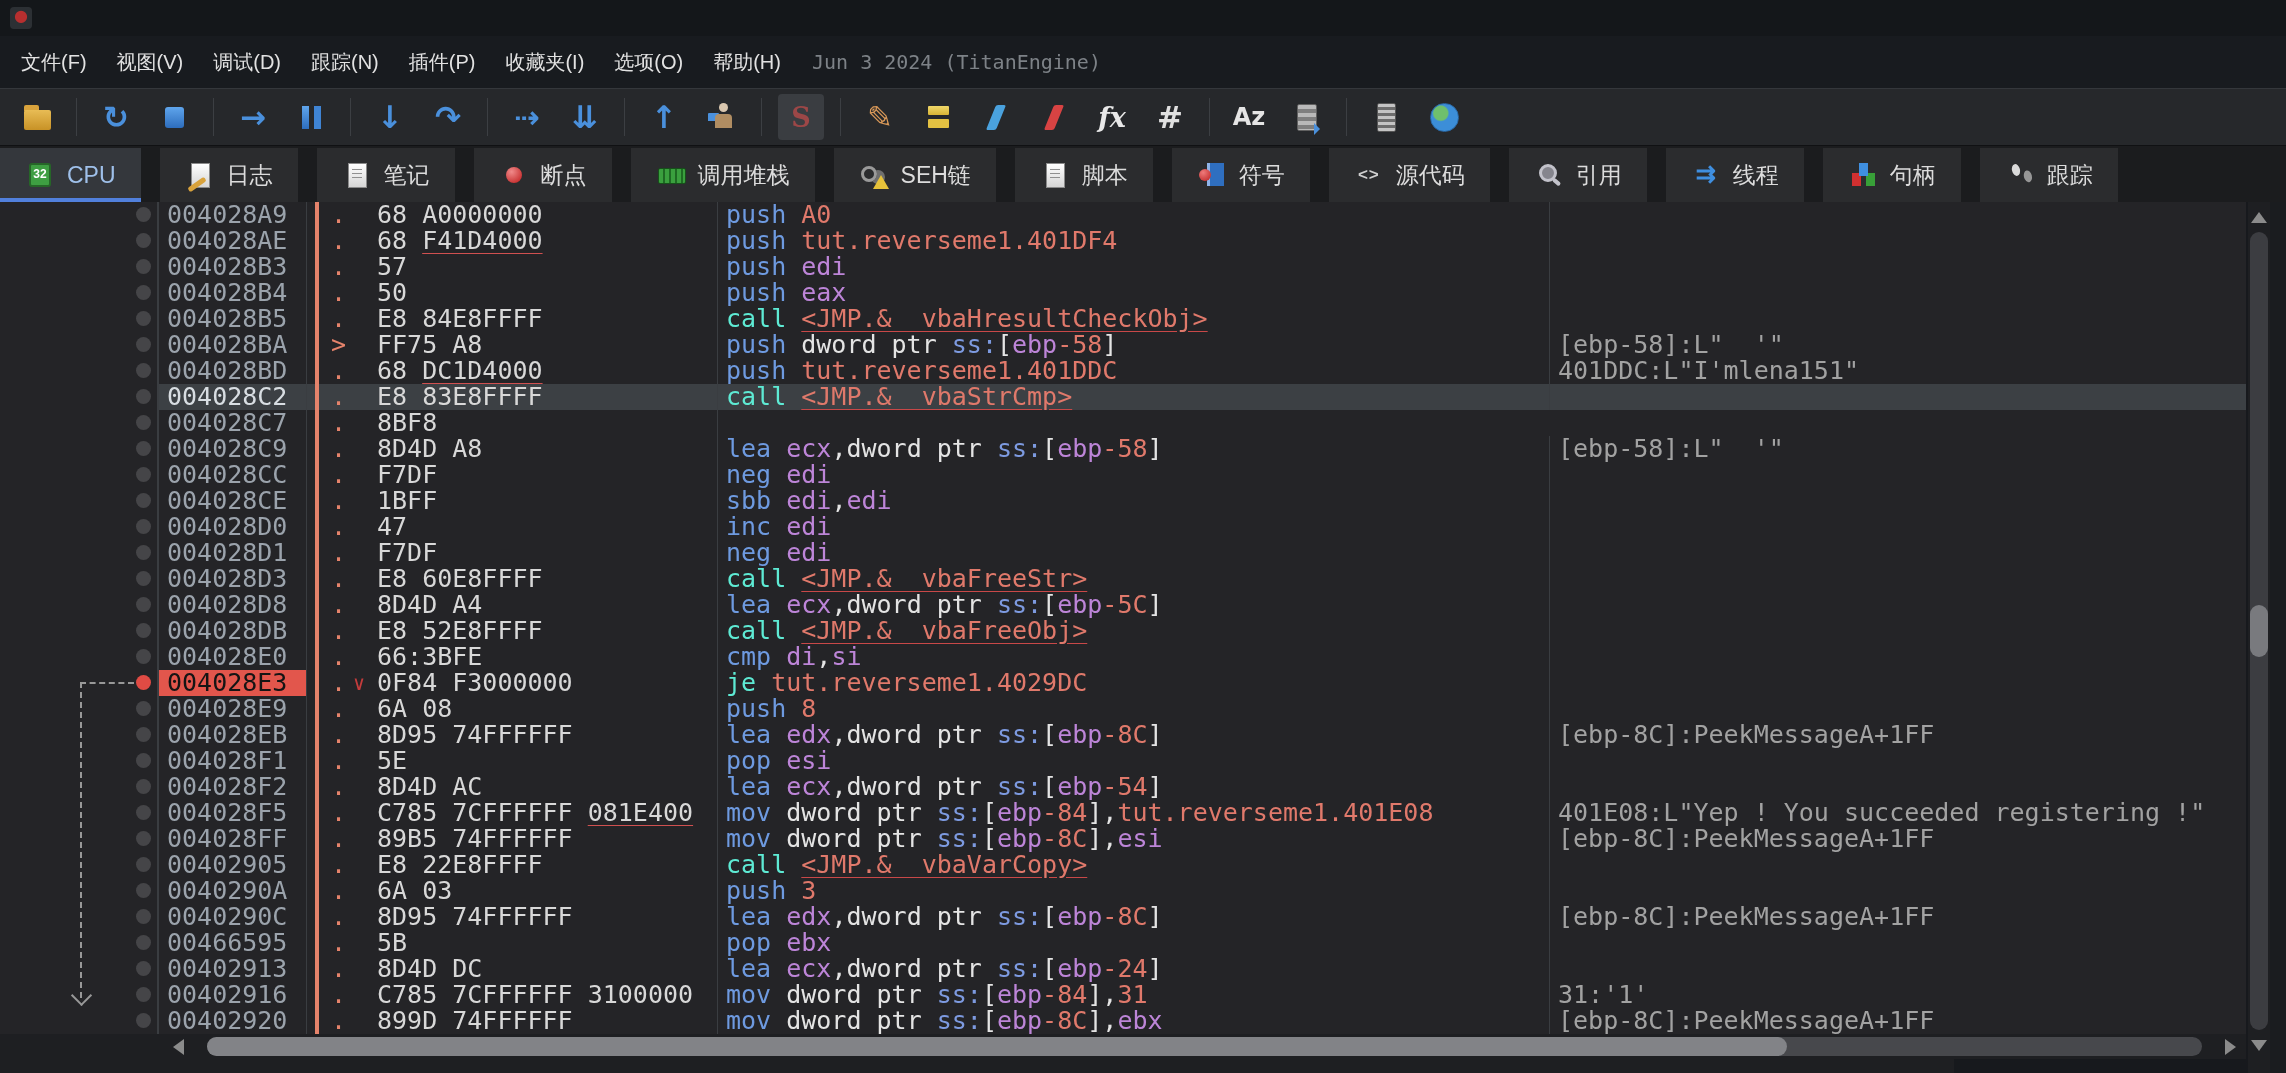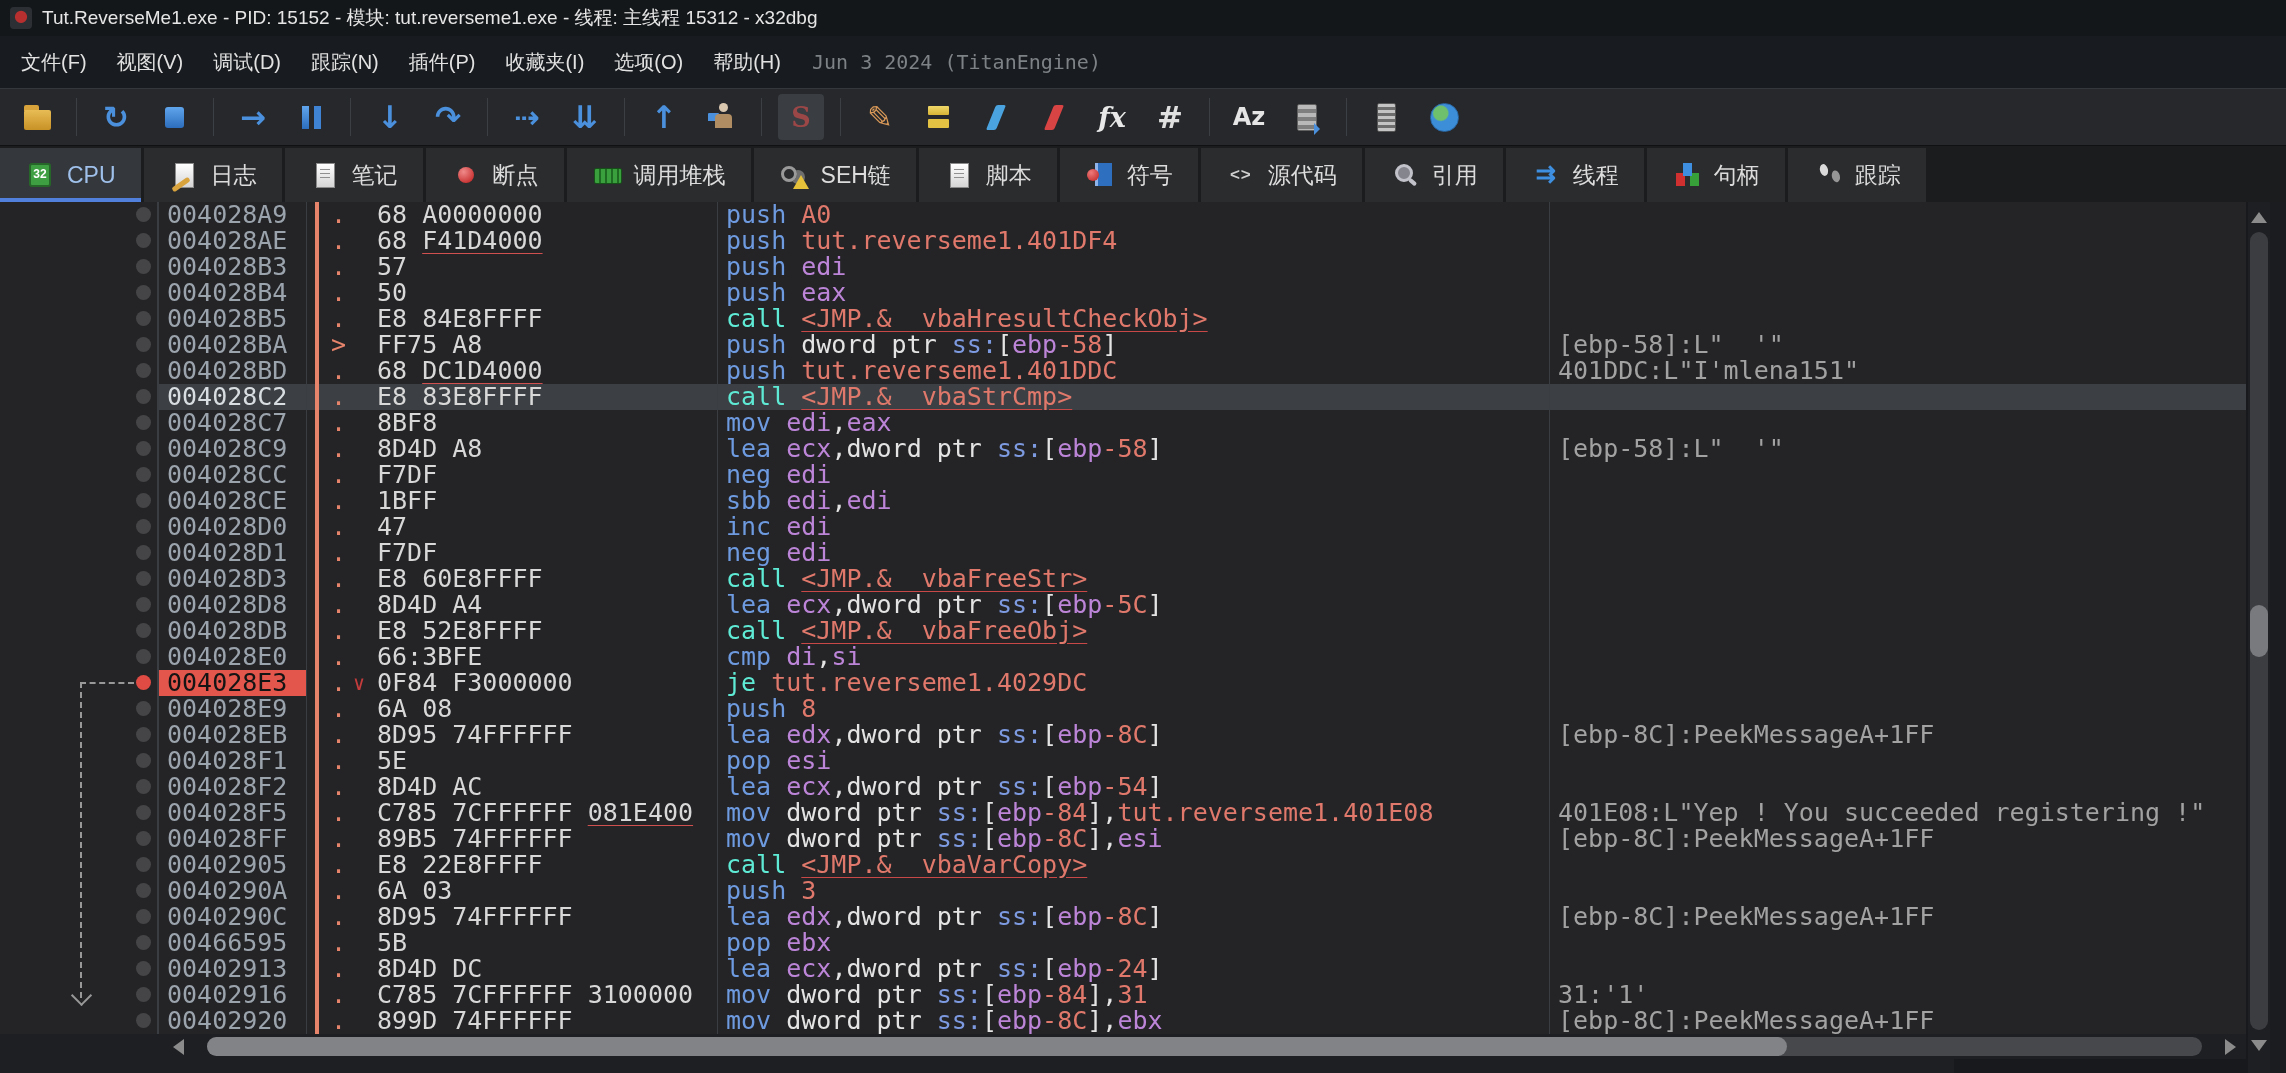--- a/index.html
+++ b/index.html
@@ -32,21 +32,21 @@
   .ic-fx-functions .gly{font-family:"DejaVu Serif",serif;font-style:italic;font-size:27px;font-weight:bold;}
   .ic-az-font .gly{font-size:24px;}
   .ic-graph-view::before{content:"";width:18px;height:25px;background:repeating-linear-gradient(#b9b9b9 0 4px,#7f7f7f 4px 8px);border:1px solid #606060;border-radius:2px;}
   .ic-graph-view::after{content:"";position:absolute;right:4px;bottom:5px;border:6px solid transparent;border-left-color:#4a90dc;}
   .ic-calculator::before{content:"";width:17px;height:27px;background:repeating-linear-gradient(#c4c4c4 0 3px,#6d6d6d 3px 6px);border:1px solid #565656;border-radius:2px;}
   .ic-internet-globe::before{content:"";width:27px;height:27px;border-radius:50%;background:radial-gradient(circle at 36% 34%,#6fc06c 0 28%,#3c8ed8 34%);border:1px solid #2a6aa8;}
   .ic-run-to-user-code::before{content:"";position:absolute;width:9px;height:9px;border-radius:50%;background:#d9c7af;top:9px;left:20px;}
   .ic-run-to-user-code::after{content:"";position:absolute;width:17px;height:14px;background:#b08d62;border-radius:4px 4px 0 0;top:20px;left:16px;box-shadow:-10px -4px 0 -3px #4a90dc;}
 
   
-  .tabstrip{height:56px;background:#1b1c1e;display:flex;gap:3px;padding-top:2px;box-sizing:border-box;overflow:hidden;}
+  .tabstrip{height:56px;background:#1b1c1e;display:flex;gap:19px;padding-top:2px;box-sizing:border-box;overflow:hidden;}
   .tab{display:flex;align-items:center;padding:0 25px;background:#2b2c2e;color:#dcdcdc;font-size:23px;position:relative;white-space:nowrap;cursor:default;flex:0 0 auto;}
   .tab.active{background:#34373c;color:#9fc0ea;}
   .tab.active::after{content:"";position:absolute;left:0;right:0;bottom:0;height:4px;background:#5180dc;}
   .tbi{width:30px;height:28px;position:relative;display:inline-block;margin-right:12px;flex:0 0 auto;}
   .tbi-cpu-chip::before{content:"32";position:absolute;inset:2px 4px;background:#3e9e42;border:2px solid #266628;border-radius:3px;color:#fff;font-size:12px;font-weight:bold;text-align:center;line-height:18px;}
   .tbi-log-document::before,.tbi-notes-document::before,.tbi-script-scroll::before{content:"";position:absolute;left:6px;top:2px;width:17px;height:23px;background:linear-gradient(#ffffff,#d5d5d5);border:1px solid #8a8a8a;}
   .tbi-log-document::after{content:"";position:absolute;left:2px;bottom:2px;width:20px;height:5px;background:#d8a23c;transform:rotate(-35deg);border-radius:2px;}
   .tbi-notes-document::after,.tbi-script-scroll::after{content:"";position:absolute;left:10px;top:8px;width:10px;height:12px;background:repeating-linear-gradient(#909090 0 1px,transparent 1px 4px);}
   .tbi-breakpoint-dot::before{content:"";position:absolute;left:7px;top:6px;width:16px;height:16px;border-radius:50%;background:radial-gradient(circle at 35% 30%,#f08a8a,#bd1818);}
   .tbi-memory-map::before{content:"";position:absolute;left:2px;top:7px;width:26px;height:14px;background:repeating-linear-gradient(90deg,#3aa03e 0 4px,#1e6a23 4px 6px);border:1px solid #16511a;border-radius:2px;}
@@ -103,21 +103,20 @@
   .vthumb{position:absolute;left:2px;top:403px;width:18px;height:52px;background:#797a7e;border-radius:9px;}
   .edge{position:absolute;left:2270px;top:0;width:16px;height:871px;background:#1a1c1f;}
 </style>
 </head>
 <body>
 
 <div class="win">
 
   <div class="titlebar">
     <span class="appicon"></span>
-    <span>Tut.ReverseMe1.exe - PID: 15152 - 模块: tut.reverseme1.exe - 线程: 主线程 15312 - x32dbg</span>
   </div>
 
   <div class="menubar">
     <div style="display:flex">
         <span class="menu-item">文件(F)</span>
         <span class="menu-item">视图(V)</span>
         <span class="menu-item">调试(D)</span>
         <span class="menu-item">跟踪(N)</span>
         <span class="menu-item">插件(P)</span>
         <span class="menu-item">收藏夹(I)</span>
@@ -241,21 +240,21 @@
   <div class="disasm">
     <div class="rows">
         <div class="asm-row"><div class="gut"><span class="dot"></span></div><div class="addr">004028A9</div><div class="bytes"><span class="mk">.</span><span>68 A0000000</span></div><div class="ins"><span class="mn">push </span><span class="nm">A0</span></div><div class="cmt"></div></div>
         <div class="asm-row"><div class="gut"><span class="dot"></span></div><div class="addr">004028AE</div><div class="bytes"><span class="mk">.</span><span>68 </span><span class="bu">F41D4000</span></div><div class="ins"><span class="mn">push </span><span class="nm">tut.reverseme1.401DF4</span></div><div class="cmt"></div></div>
         <div class="asm-row"><div class="gut"><span class="dot"></span></div><div class="addr">004028B3</div><div class="bytes"><span class="mk">.</span><span>57</span></div><div class="ins"><span class="mn">push </span><span class="rg">edi</span></div><div class="cmt"></div></div>
         <div class="asm-row"><div class="gut"><span class="dot"></span></div><div class="addr">004028B4</div><div class="bytes"><span class="mk">.</span><span>50</span></div><div class="ins"><span class="mn">push </span><span class="rg">eax</span></div><div class="cmt"></div></div>
         <div class="asm-row"><div class="gut"><span class="dot"></span></div><div class="addr">004028B5</div><div class="bytes"><span class="mk">.</span><span>E8 84E8FFFF</span></div><div class="ins"><span class="cl">call </span><span class="lb">&lt;JMP.&amp;__vbaHresultCheckObj&gt;</span></div><div class="cmt"></div></div>
         <div class="asm-row"><div class="gut"><span class="dot"></span></div><div class="addr">004028BA</div><div class="bytes"><span class="mk">&gt;</span><span>FF75 A8</span></div><div class="ins"><span class="mn">push </span><span class="wt">dword ptr </span><span class="sg">ss:</span><span class="wt">[</span><span class="rg">ebp</span><span class="nm">-58</span><span class="wt">]</span></div><div class="cmt">[ebp-58]:L"  '"</div></div>
         <div class="asm-row"><div class="gut"><span class="dot"></span></div><div class="addr">004028BD</div><div class="bytes"><span class="mk">.</span><span>68 </span><span class="bu">DC1D4000</span></div><div class="ins"><span class="mn">push </span><span class="nm">tut.reverseme1.401DDC</span></div><div class="cmt">401DDC:L"I'mlena151"</div></div>
         <div class="asm-row sel"><div class="gut"><span class="dot"></span></div><div class="addr">004028C2</div><div class="bytes"><span class="mk">.</span><span>E8 83E8FFFF</span></div><div class="ins"><span class="cl">call </span><span class="lb">&lt;JMP.&amp;__vbaStrCmp&gt;</span></div><div class="cmt"></div></div>
-        <div class="asm-row"><div class="gut"><span class="dot"></span></div><div class="addr">004028C7</div><div class="bytes"><span class="mk">.</span><span>8BF8</span></div><div class="ins"><span class="mn">mov </span><span class="rg">edi</span><span class="wt">,</span><span class="rg">eax</span></div><div class="cmt"></div></div>
+        <div class="asm-row"><div class="gut"><span class="dot"></span></div><div class="addr">004028C7</div><div class="bytes"><span class="mk">.</span><span>8BF8</span></div><div class="cmt"></div></div>
         <div class="asm-row"><div class="gut"><span class="dot"></span></div><div class="addr">004028C9</div><div class="bytes"><span class="mk">.</span><span>8D4D A8</span></div><div class="ins"><span class="mn">lea </span><span class="rg">ecx</span><span class="wt">,</span><span class="wt">dword ptr </span><span class="sg">ss:</span><span class="wt">[</span><span class="rg">ebp</span><span class="nm">-58</span><span class="wt">]</span></div><div class="cmt">[ebp-58]:L"  '"</div></div>
         <div class="asm-row"><div class="gut"><span class="dot"></span></div><div class="addr">004028CC</div><div class="bytes"><span class="mk">.</span><span>F7DF</span></div><div class="ins"><span class="mn">neg </span><span class="rg">edi</span></div><div class="cmt"></div></div>
         <div class="asm-row"><div class="gut"><span class="dot"></span></div><div class="addr">004028CE</div><div class="bytes"><span class="mk">.</span><span>1BFF</span></div><div class="ins"><span class="mn">sbb </span><span class="rg">edi</span><span class="wt">,</span><span class="rg">edi</span></div><div class="cmt"></div></div>
         <div class="asm-row"><div class="gut"><span class="dot"></span></div><div class="addr">004028D0</div><div class="bytes"><span class="mk">.</span><span>47</span></div><div class="ins"><span class="mn">inc </span><span class="rg">edi</span></div><div class="cmt"></div></div>
         <div class="asm-row"><div class="gut"><span class="dot"></span></div><div class="addr">004028D1</div><div class="bytes"><span class="mk">.</span><span>F7DF</span></div><div class="ins"><span class="mn">neg </span><span class="rg">edi</span></div><div class="cmt"></div></div>
         <div class="asm-row"><div class="gut"><span class="dot"></span></div><div class="addr">004028D3</div><div class="bytes"><span class="mk">.</span><span>E8 60E8FFFF</span></div><div class="ins"><span class="cl">call </span><span class="lb">&lt;JMP.&amp;__vbaFreeStr&gt;</span></div><div class="cmt"></div></div>
         <div class="asm-row"><div class="gut"><span class="dot"></span></div><div class="addr">004028D8</div><div class="bytes"><span class="mk">.</span><span>8D4D A4</span></div><div class="ins"><span class="mn">lea </span><span class="rg">ecx</span><span class="wt">,</span><span class="wt">dword ptr </span><span class="sg">ss:</span><span class="wt">[</span><span class="rg">ebp</span><span class="nm">-5C</span><span class="wt">]</span></div><div class="cmt"></div></div>
         <div class="asm-row"><div class="gut"><span class="dot"></span></div><div class="addr">004028DB</div><div class="bytes"><span class="mk">.</span><span>E8 52E8FFFF</span></div><div class="ins"><span class="cl">call </span><span class="lb">&lt;JMP.&amp;__vbaFreeObj&gt;</span></div><div class="cmt"></div></div>
         <div class="asm-row"><div class="gut"><span class="dot"></span></div><div class="addr">004028E0</div><div class="bytes"><span class="mk">.</span><span>66:3BFE</span></div><div class="ins"><span class="mn">cmp </span><span class="rg">di</span><span class="wt">,</span><span class="rg">si</span></div><div class="cmt"></div></div>
         <div class="asm-row"><div class="gut"><span class="dot bp"></span></div><div class="addr bpa">004028E3</div><div class="bytes"><span class="mk">.</span><span class="jv">∨</span><span>0F84 F3000000</span></div><div class="ins"><span class="cl">je </span><span class="nm">tut.reverseme1.4029DC</span></div><div class="cmt"></div></div>

